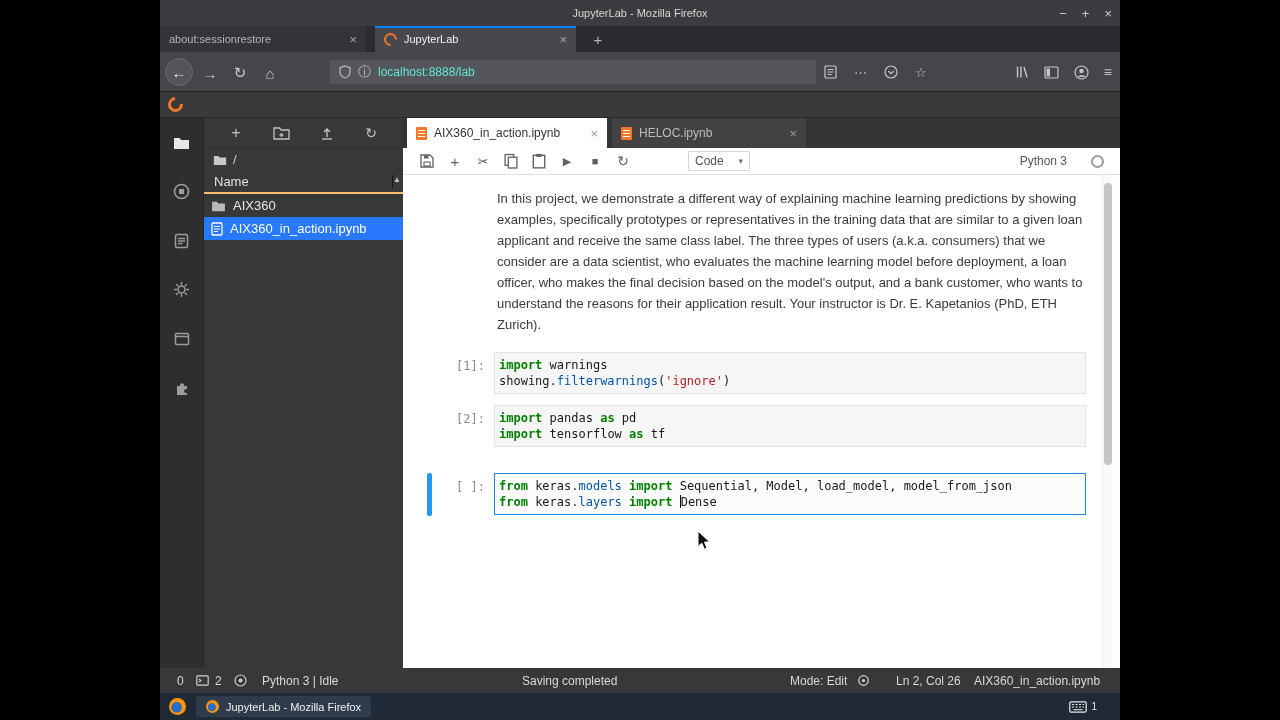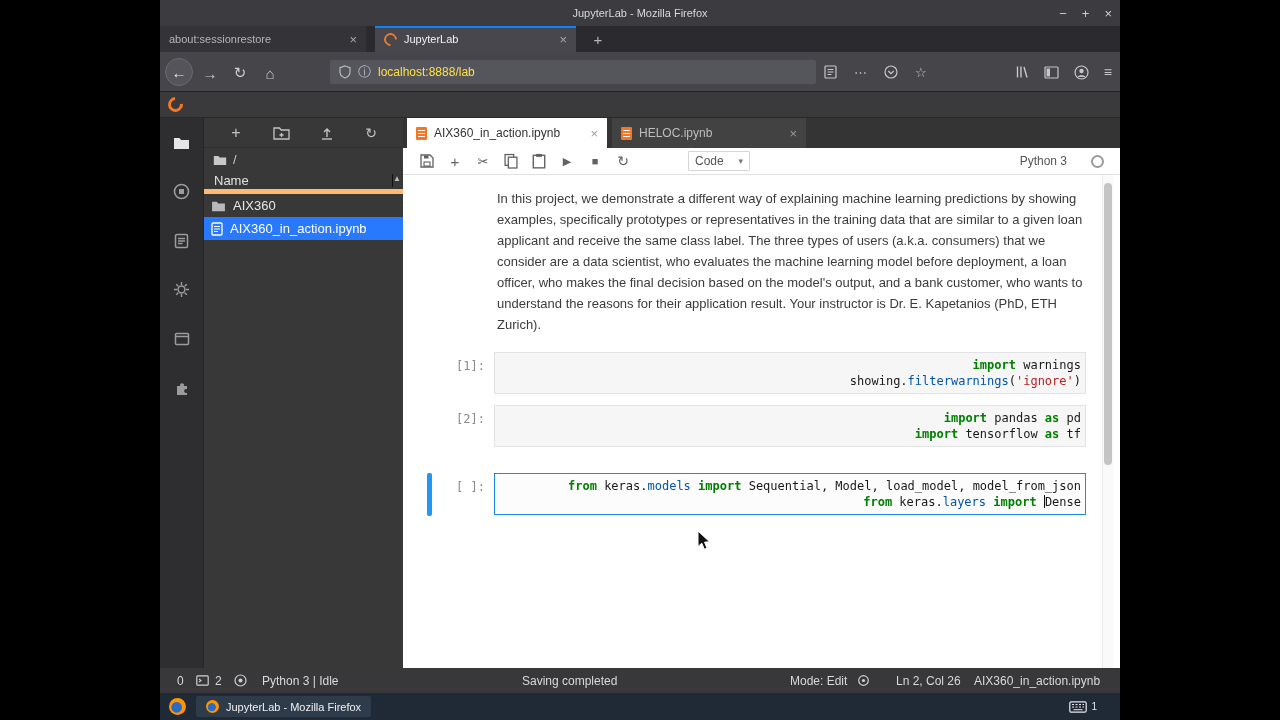--- a/index.html
+++ b/index.html
@@ -31,21 +31,21 @@
 
   .ff-navbar { position:absolute; left:0; top:52px; width:960px; height:40px; background:#45454a;
     border-bottom:1px solid #232326; }
   .nav-btn { position:absolute; top:10px; width:24px; height:22px; display:flex; align-items:center;
     justify-content:center; color:#cbcbcd; font-size:15px; }
   .back-circle { position:absolute; left:5px; top:6px; width:28px; height:28px; border-radius:50%;
     background:#54545a; border:1px solid #6a6a70; display:flex; align-items:center; justify-content:center;
     color:#e8e8e8; font-size:15px; }
   .urlbar { position:absolute; left:170px; top:8px; width:486px; height:24px; background:#55555c; border-radius:2px;
     display:flex; align-items:center; gap:7px; padding:0 9px; }
-  .url-text { font-size:12px; color:#fde047; }
+  .url-text { font-size:12px; color:#5eead4; }
   .urlicon { color:#bcbcbe; font-size:13px; }
   .pageactions { position:absolute; left:664px; top:8px; height:24px; display:flex; align-items:center; gap:17px;
     color:#c7c7c9; font-size:13px; }
   .navright { position:absolute; right:8px; top:8px; height:24px; display:flex; align-items:center; gap:15px;
     color:#c7c7c9; font-size:14px; }
 
   
   .jl { position:absolute; left:0; top:92px; width:960px; height:576px; background:#333; }
   .jl-menubar { position:absolute; left:0; top:0; width:960px; height:26px; background:#3a3a3d;
     border-bottom:1px solid #29292c; display:flex; align-items:center; padding-left:8px; }
@@ -57,21 +57,21 @@
   .jl-activity { position:absolute; left:0; top:26px; width:43px; height:550px; background:#2e2e31; }
   .act-btn { width:43px; height:49px; display:flex; align-items:center; justify-content:center; color:#9c9c9e; }
   .act-btn.sel { color:#e6e6e6; }
 
   .jl-fb { position:absolute; left:43px; top:26px; width:200px; height:550px; background:#383838;
     border-left:1px solid #262626; }
   .fb-toolbar { height:30px; display:flex; align-items:center; justify-content:space-around; padding:0 10px;
     color:#c2c2c4; border-bottom:1px solid #2f2f2f; }
   .fb-crumbs { height:23px; display:flex; align-items:center; gap:6px; padding-left:9px; color:#c8c8c8; font-size:13px; }
   .fb-header { height:23px; display:flex; align-items:center; padding:0 10px; color:#e2e2e2; font-size:13px;
-    border-bottom:5px solid #fdba74;gap:16px; }
+    border-bottom:2px solid #fdba74;gap:16px; }
   .fb-header .caret { margin-left:auto; font-size:8px; color:#bdbdbd; }
   .fb-row { height:23px; display:flex; align-items:center; gap:7px; padding-left:7px; font-size:13px; color:#e8e8e8; }
   .fb-row.selected { background:#2979ff; color:#fff; }
 
   .jl-main { position:absolute; left:243px; top:26px; width:717px; height:550px; background:#343434; }
   .doc-tabbar { position:absolute; left:0; top:0; width:717px; height:30px; }
   .doc-tab { position:absolute; top:0; height:30px; display:flex; align-items:center; gap:7px; padding:0 9px;
     font-size:12px; }
   .doc-tab.active { left:4px; width:200px; background:#fff; color:#333; }
   .doc-tab.inactive { left:209px; width:194px; background:#424242; color:#bdbdbd; }
@@ -92,21 +92,21 @@
 
   .nb-content { position:absolute; left:0; top:57px; width:717px; height:493px; background:#fff; overflow:hidden; }
   .md-cell { position:absolute; left:94px; top:13px; width:592px; font-size:13px; line-height:21px; color:#3b3b3b; }
   .cell { position:absolute; left:0; width:717px; }
   .prompt { position:absolute; left:28px; width:54px; text-align:right; font-family:"DejaVu Sans Mono", monospace;
     font-size:12px; color:#8a8a8a; line-height:16px; }
   .editor { position:absolute; left:91px; width:592px; background:#f6f6f6; border:1px solid #e3e3e3;
     padding:4px 4px; font-family:"DejaVu Sans Mono", monospace; font-size:12px; }
   .editor.active { border:1px solid #1e88e5; background:#fcfcfc; }
   .active-bar { position:absolute; left:24px; width:5px; background:#2196f3; border-radius:2px; }
-  .code-line { height:16px; line-height:16px; white-space:pre;text-align:right; }
+  .code-line { height:16px; line-height:16px; white-space:pre; }
   .tok-pln { color:#1a1a1a; }
   .tok-kw { color:#008000; font-weight:bold; }
   .tok-str { color:#ba2121; }
   .tok-prop { color:#0055aa; }
   .caret { display:inline-block; width:0; border-left:1.4px solid #111; height:13px; vertical-align:-2px; }
   .nb-scroll { position:absolute; left:699px; top:0; width:11px; height:493px; background:#fafafa;
     border-left:1px solid #ececec; }
   .nb-thumb { position:absolute; left:1px; top:8px; width:8px; height:282px; background:#c4c4c4; border-radius:4px; }
 
   .jl-status { position:absolute; left:0; top:668px; width:960px; height:25px; background:#38383b; color:#d9d9d9;

